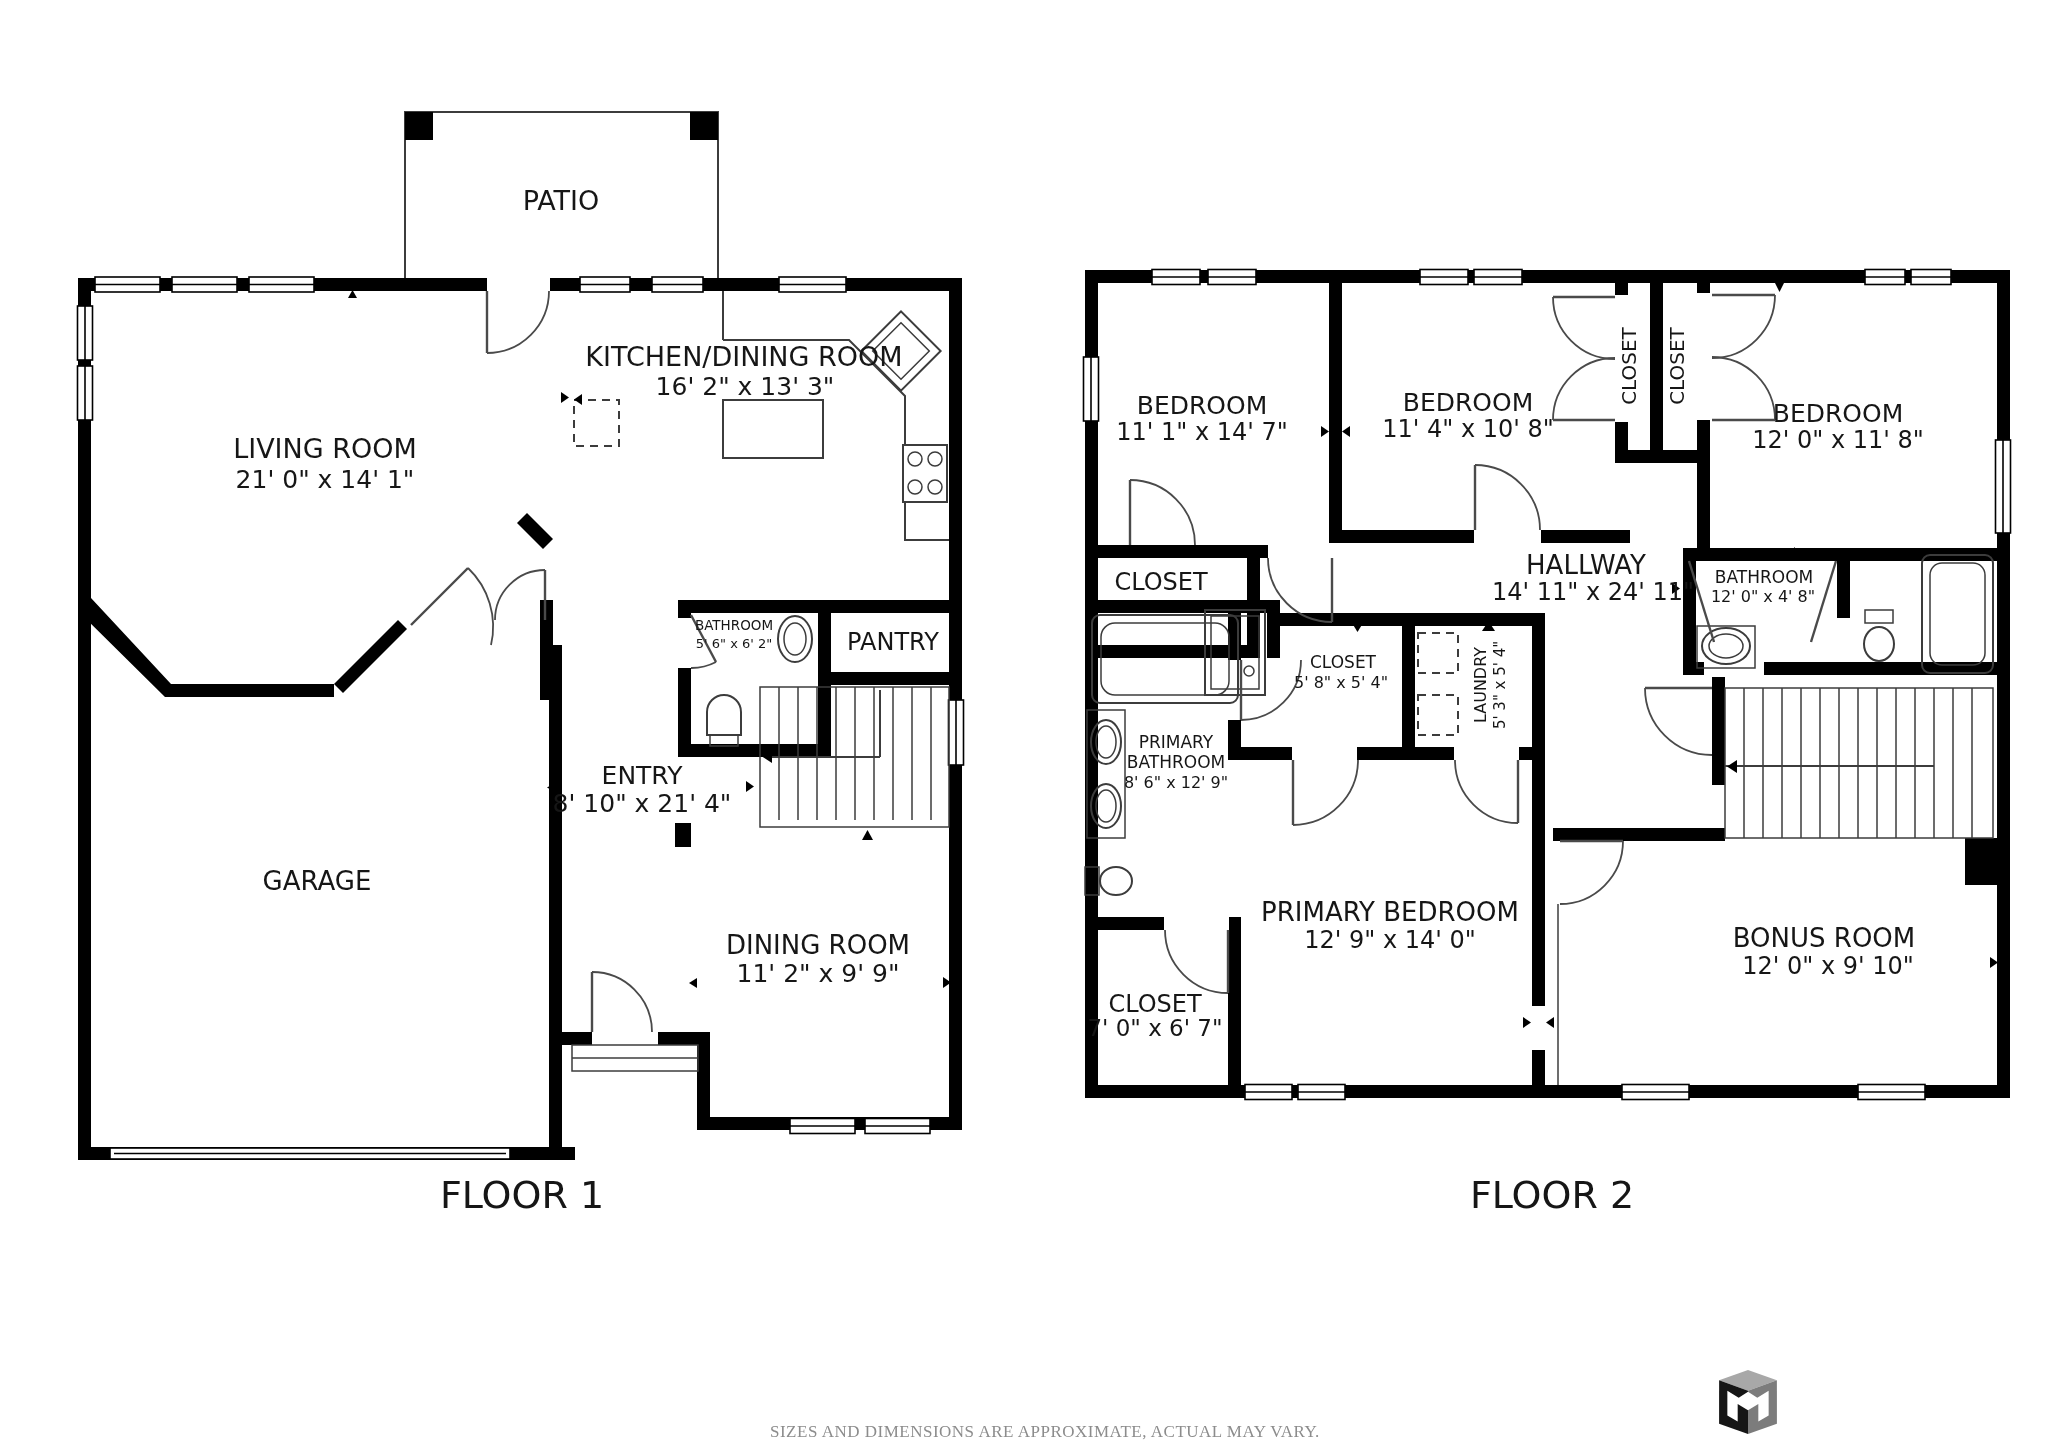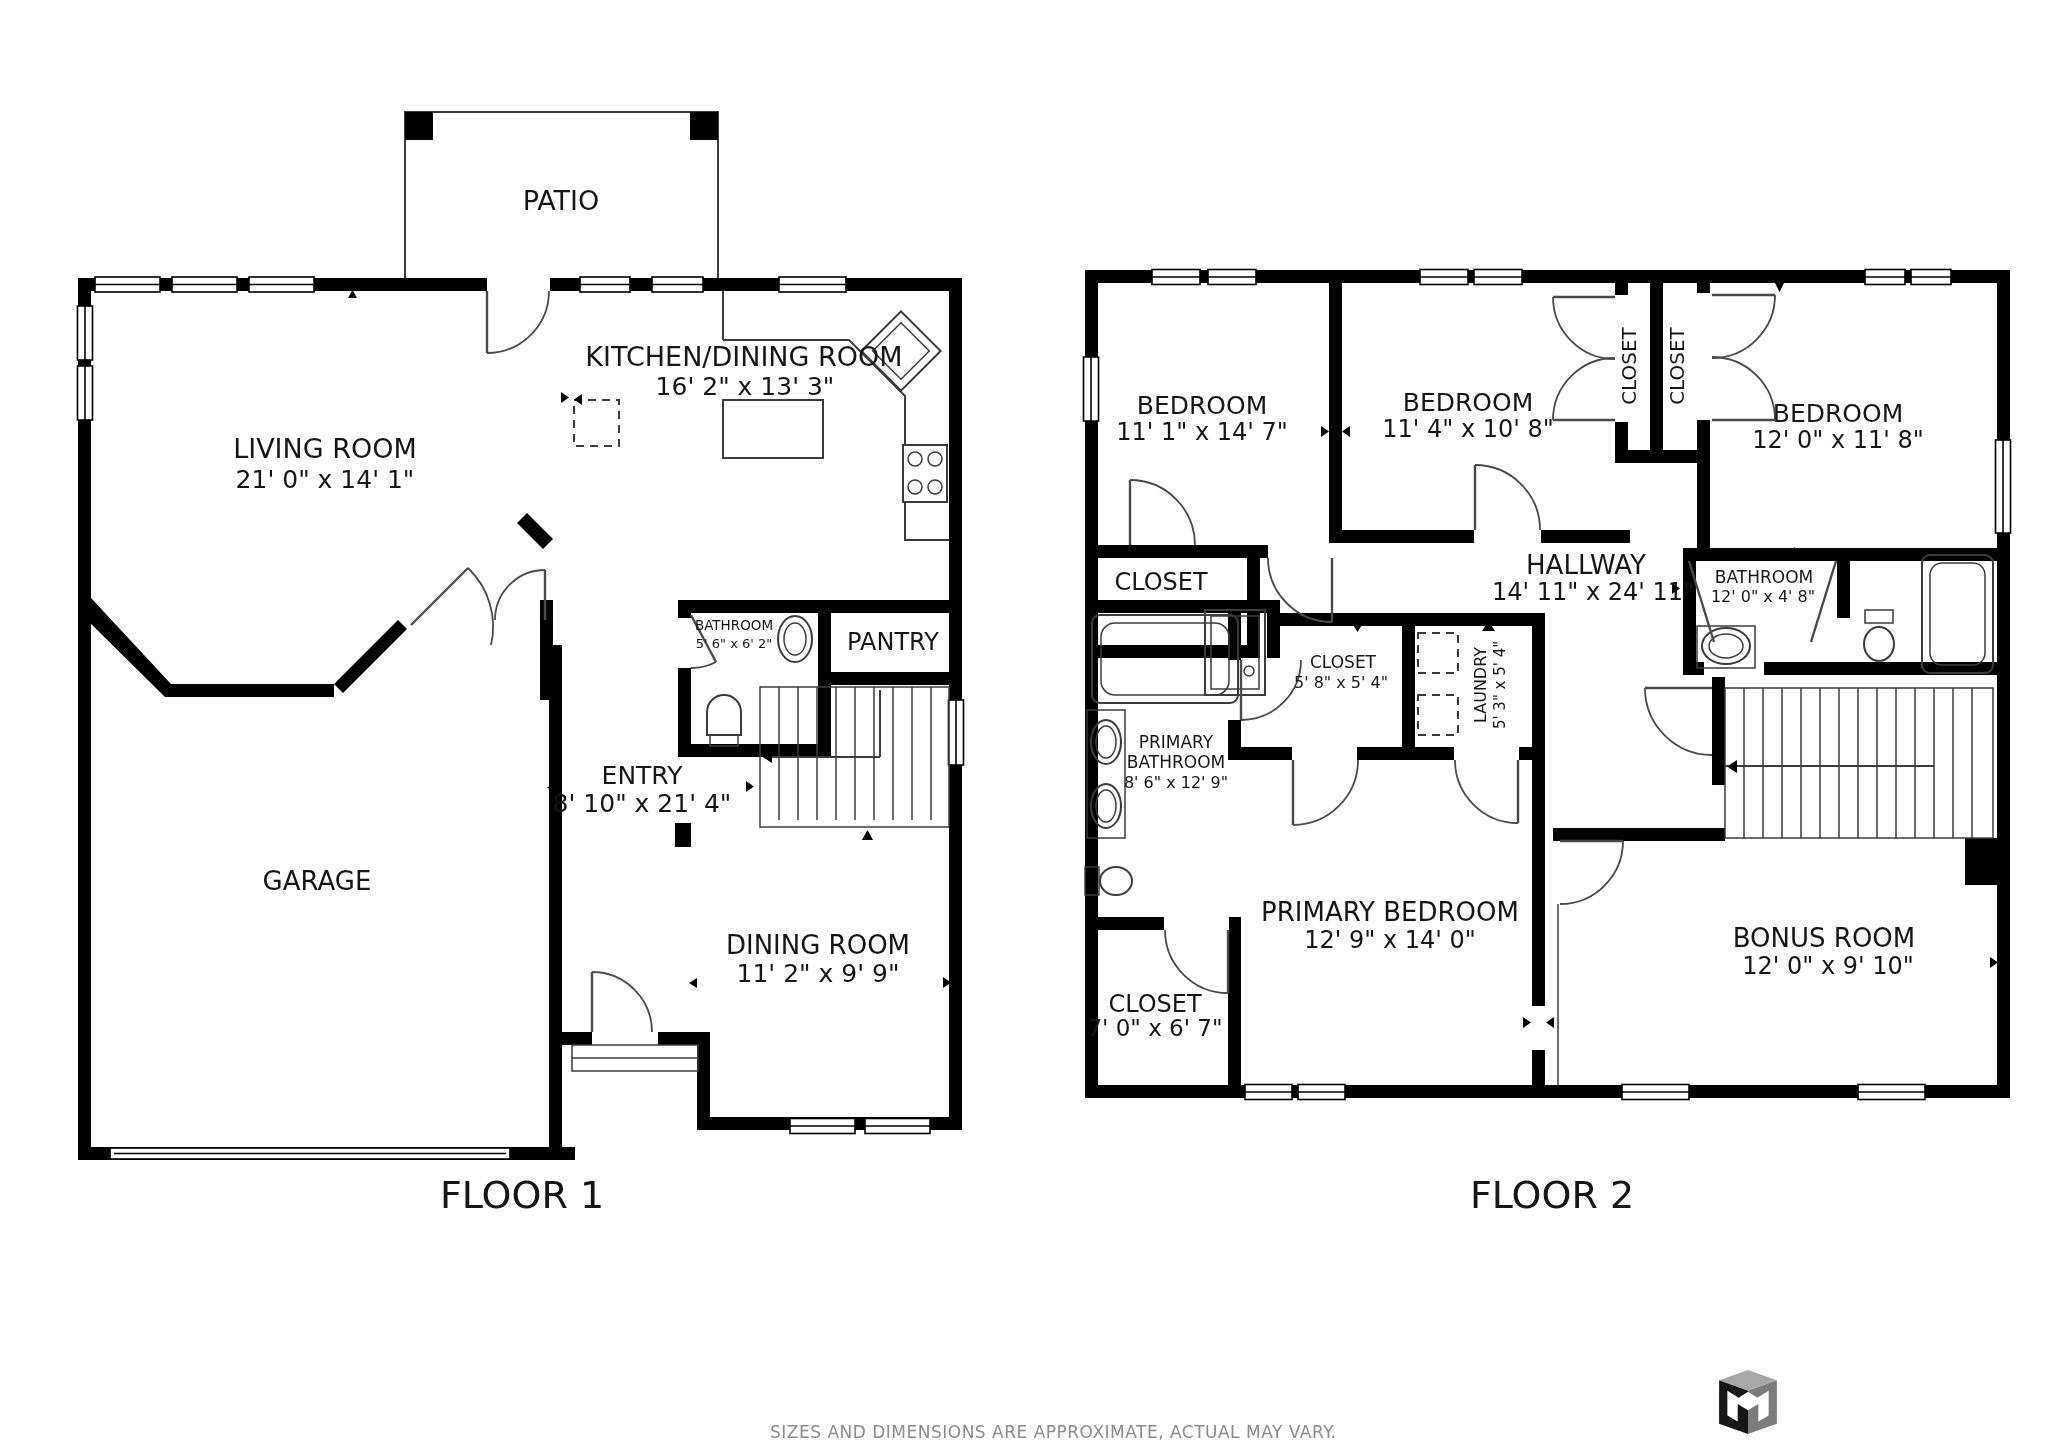--- a/index.html
+++ b/index.html
@@ -10,21 +10,21 @@
   .thin{fill:none;stroke:#3c3c3c;stroke-width:2;}
   .thin15{fill:none;stroke:#3c3c3c;stroke-width:1.5;}
   .door{fill:none;stroke:#4a4a4a;stroke-width:1.8;}
   .panel{fill:none;stroke:#4a4a4a;stroke-width:2.4;}
   .win rect{fill:#ffffff;stroke:#000000;stroke-width:1.6;}
   .win line{stroke:#000000;stroke-width:1.6;}
   .dash{fill:none;stroke:#3c3c3c;stroke-width:2;stroke-dasharray:8 6;}
   .marker{fill:#000000;stroke:none;}
   .fixwhite{fill:#ffffff;stroke:#3c3c3c;}
   .lbl{fill:#161616;text-anchor:middle;font-family:"DejaVu Sans",sans-serif;}
-  .disclaimer{position:absolute;left:770px;top:1422px;font-size:17px;letter-spacing:.5px;color:#8c8c8c;white-space:nowrap;}
+  .disclaimer{position:absolute;left:770px;top:1422px;font-size:17px;letter-spacing:.5px;color:#8c8c8c;white-space:nowrap;font-family:Liberation Serif, serif;}
   .brandbox{position:absolute;left:1716px;top:1370px;width:320px;height:64px;}
   .brandword{position:absolute;left:72px;top:6px;font-size:42px;font-weight:bold;color:#3d3d3d;letter-spacing:-1px;white-space:nowrap;}
 </style>
 </head>
 <body>
 
 <svg id="plan" width="2048" height="1447" viewBox="0 0 2048 1447">
 
   <g>
 

